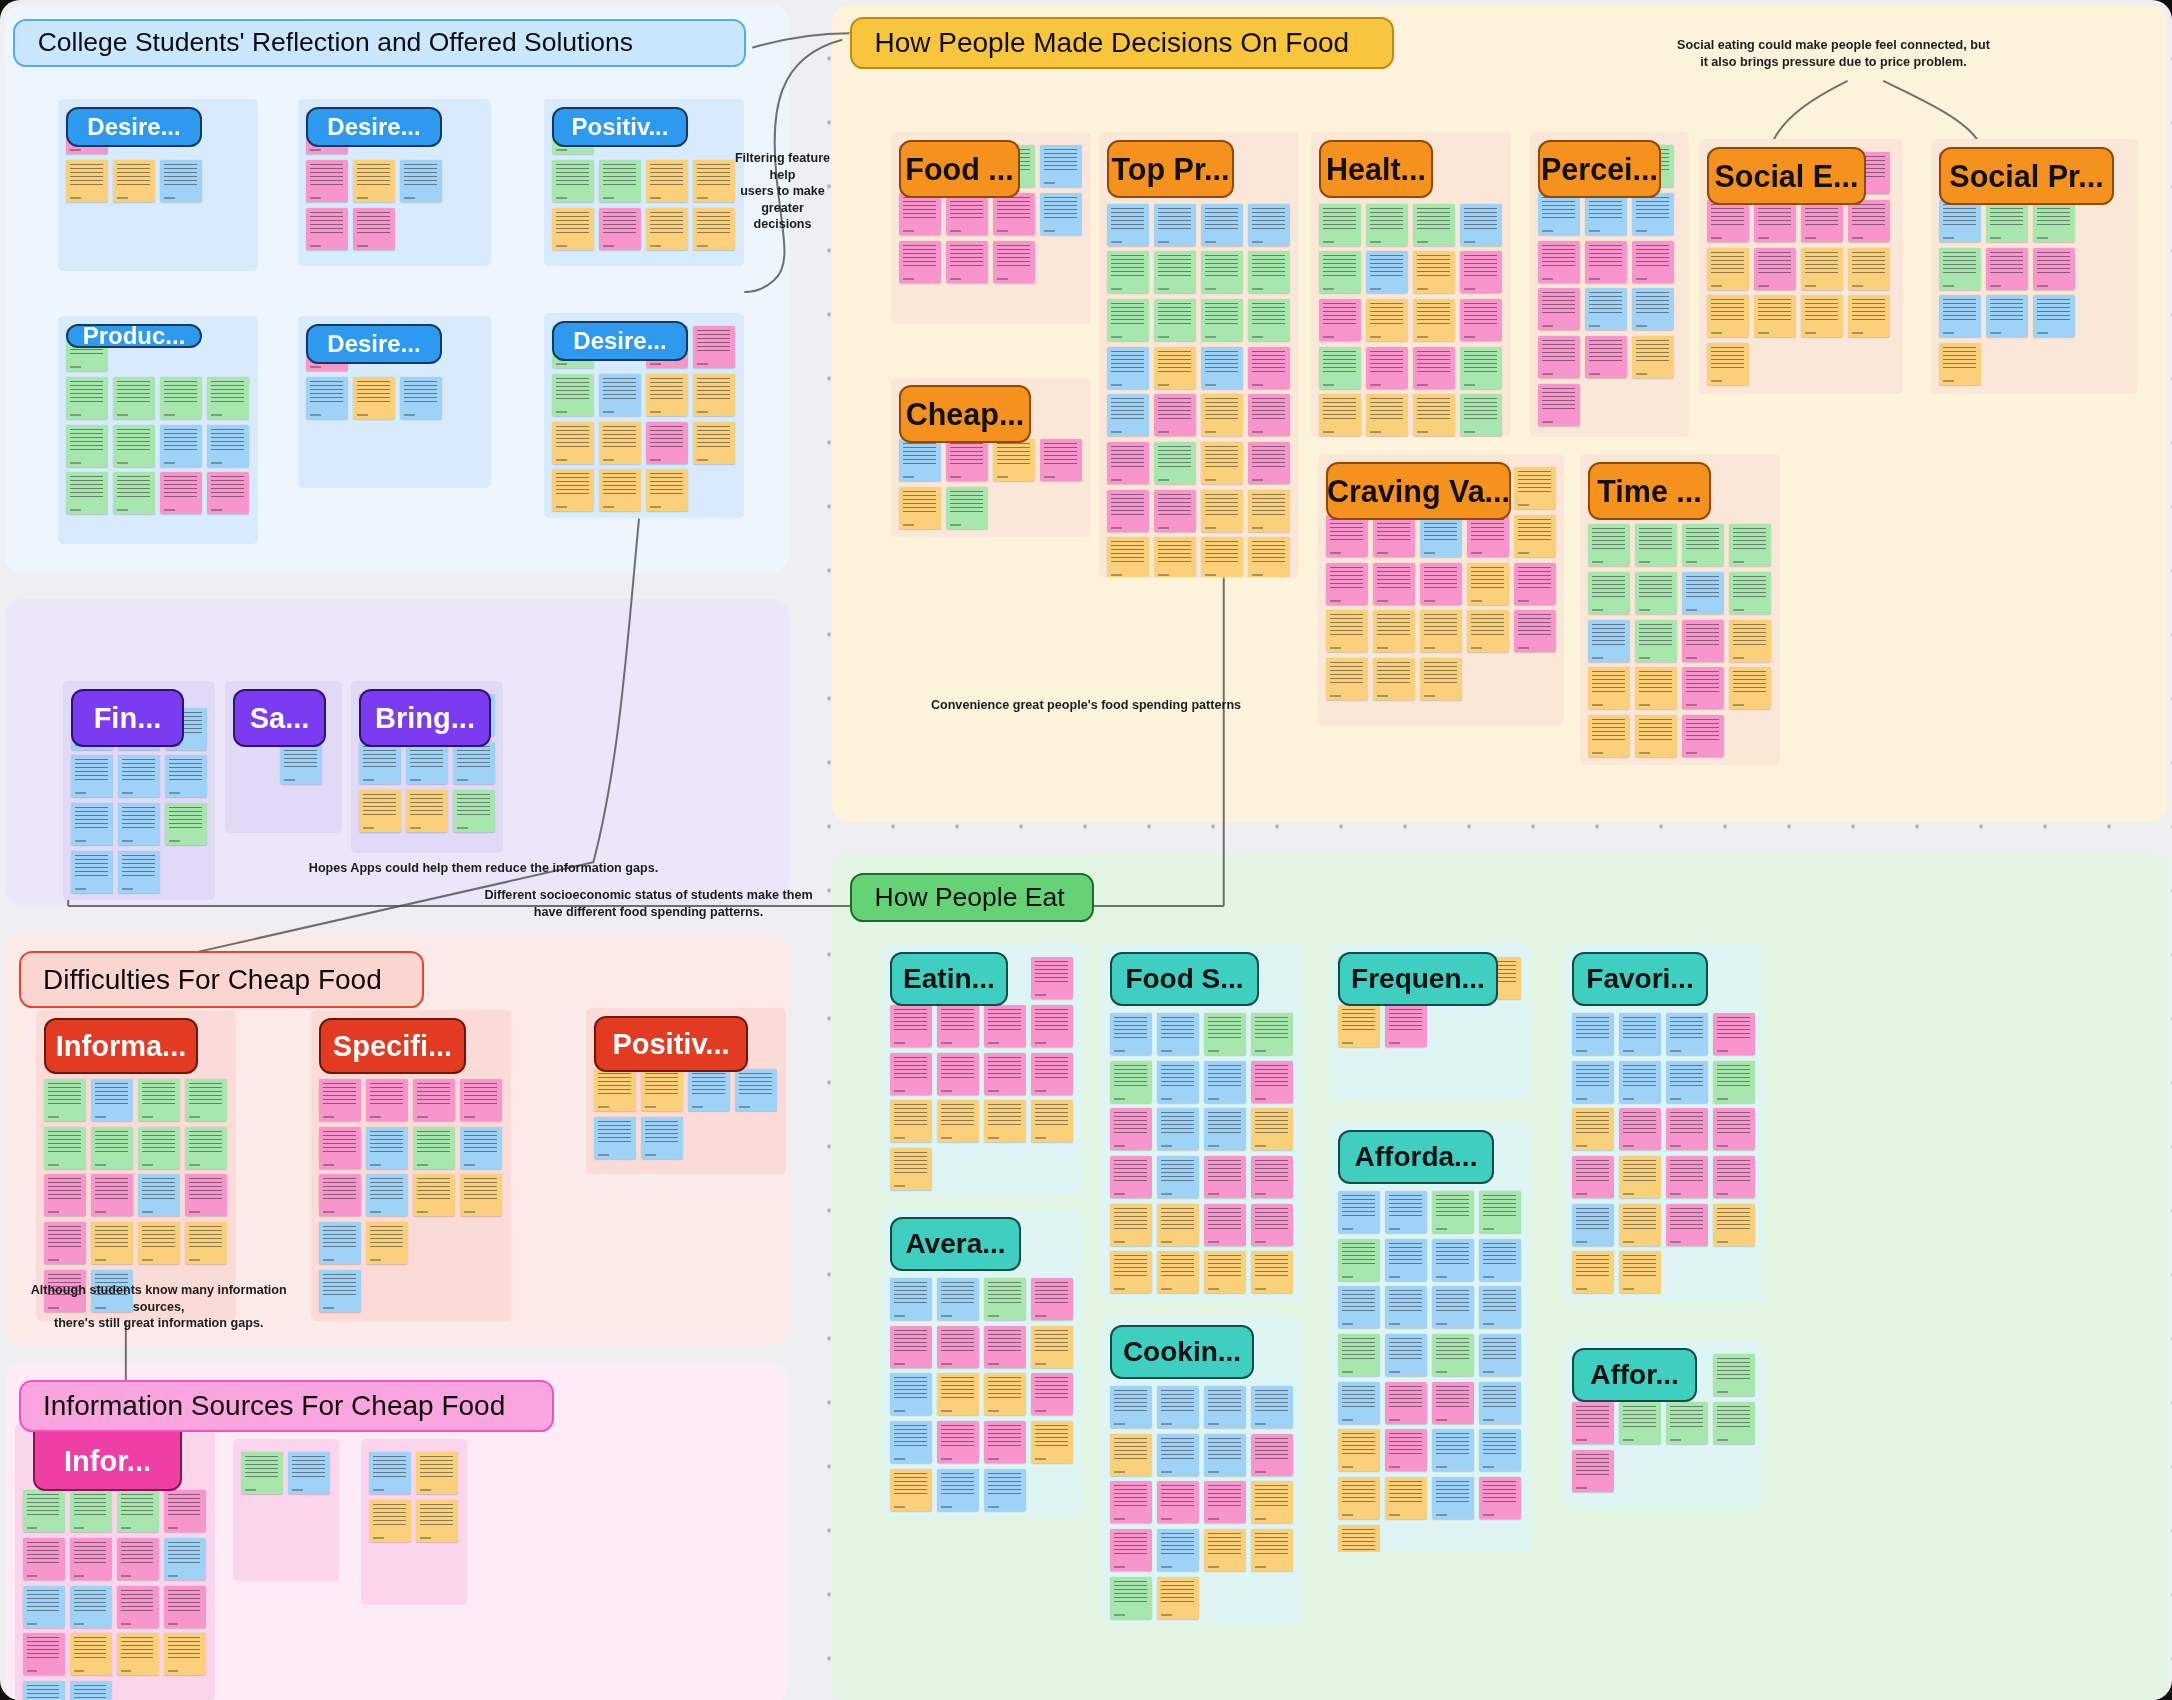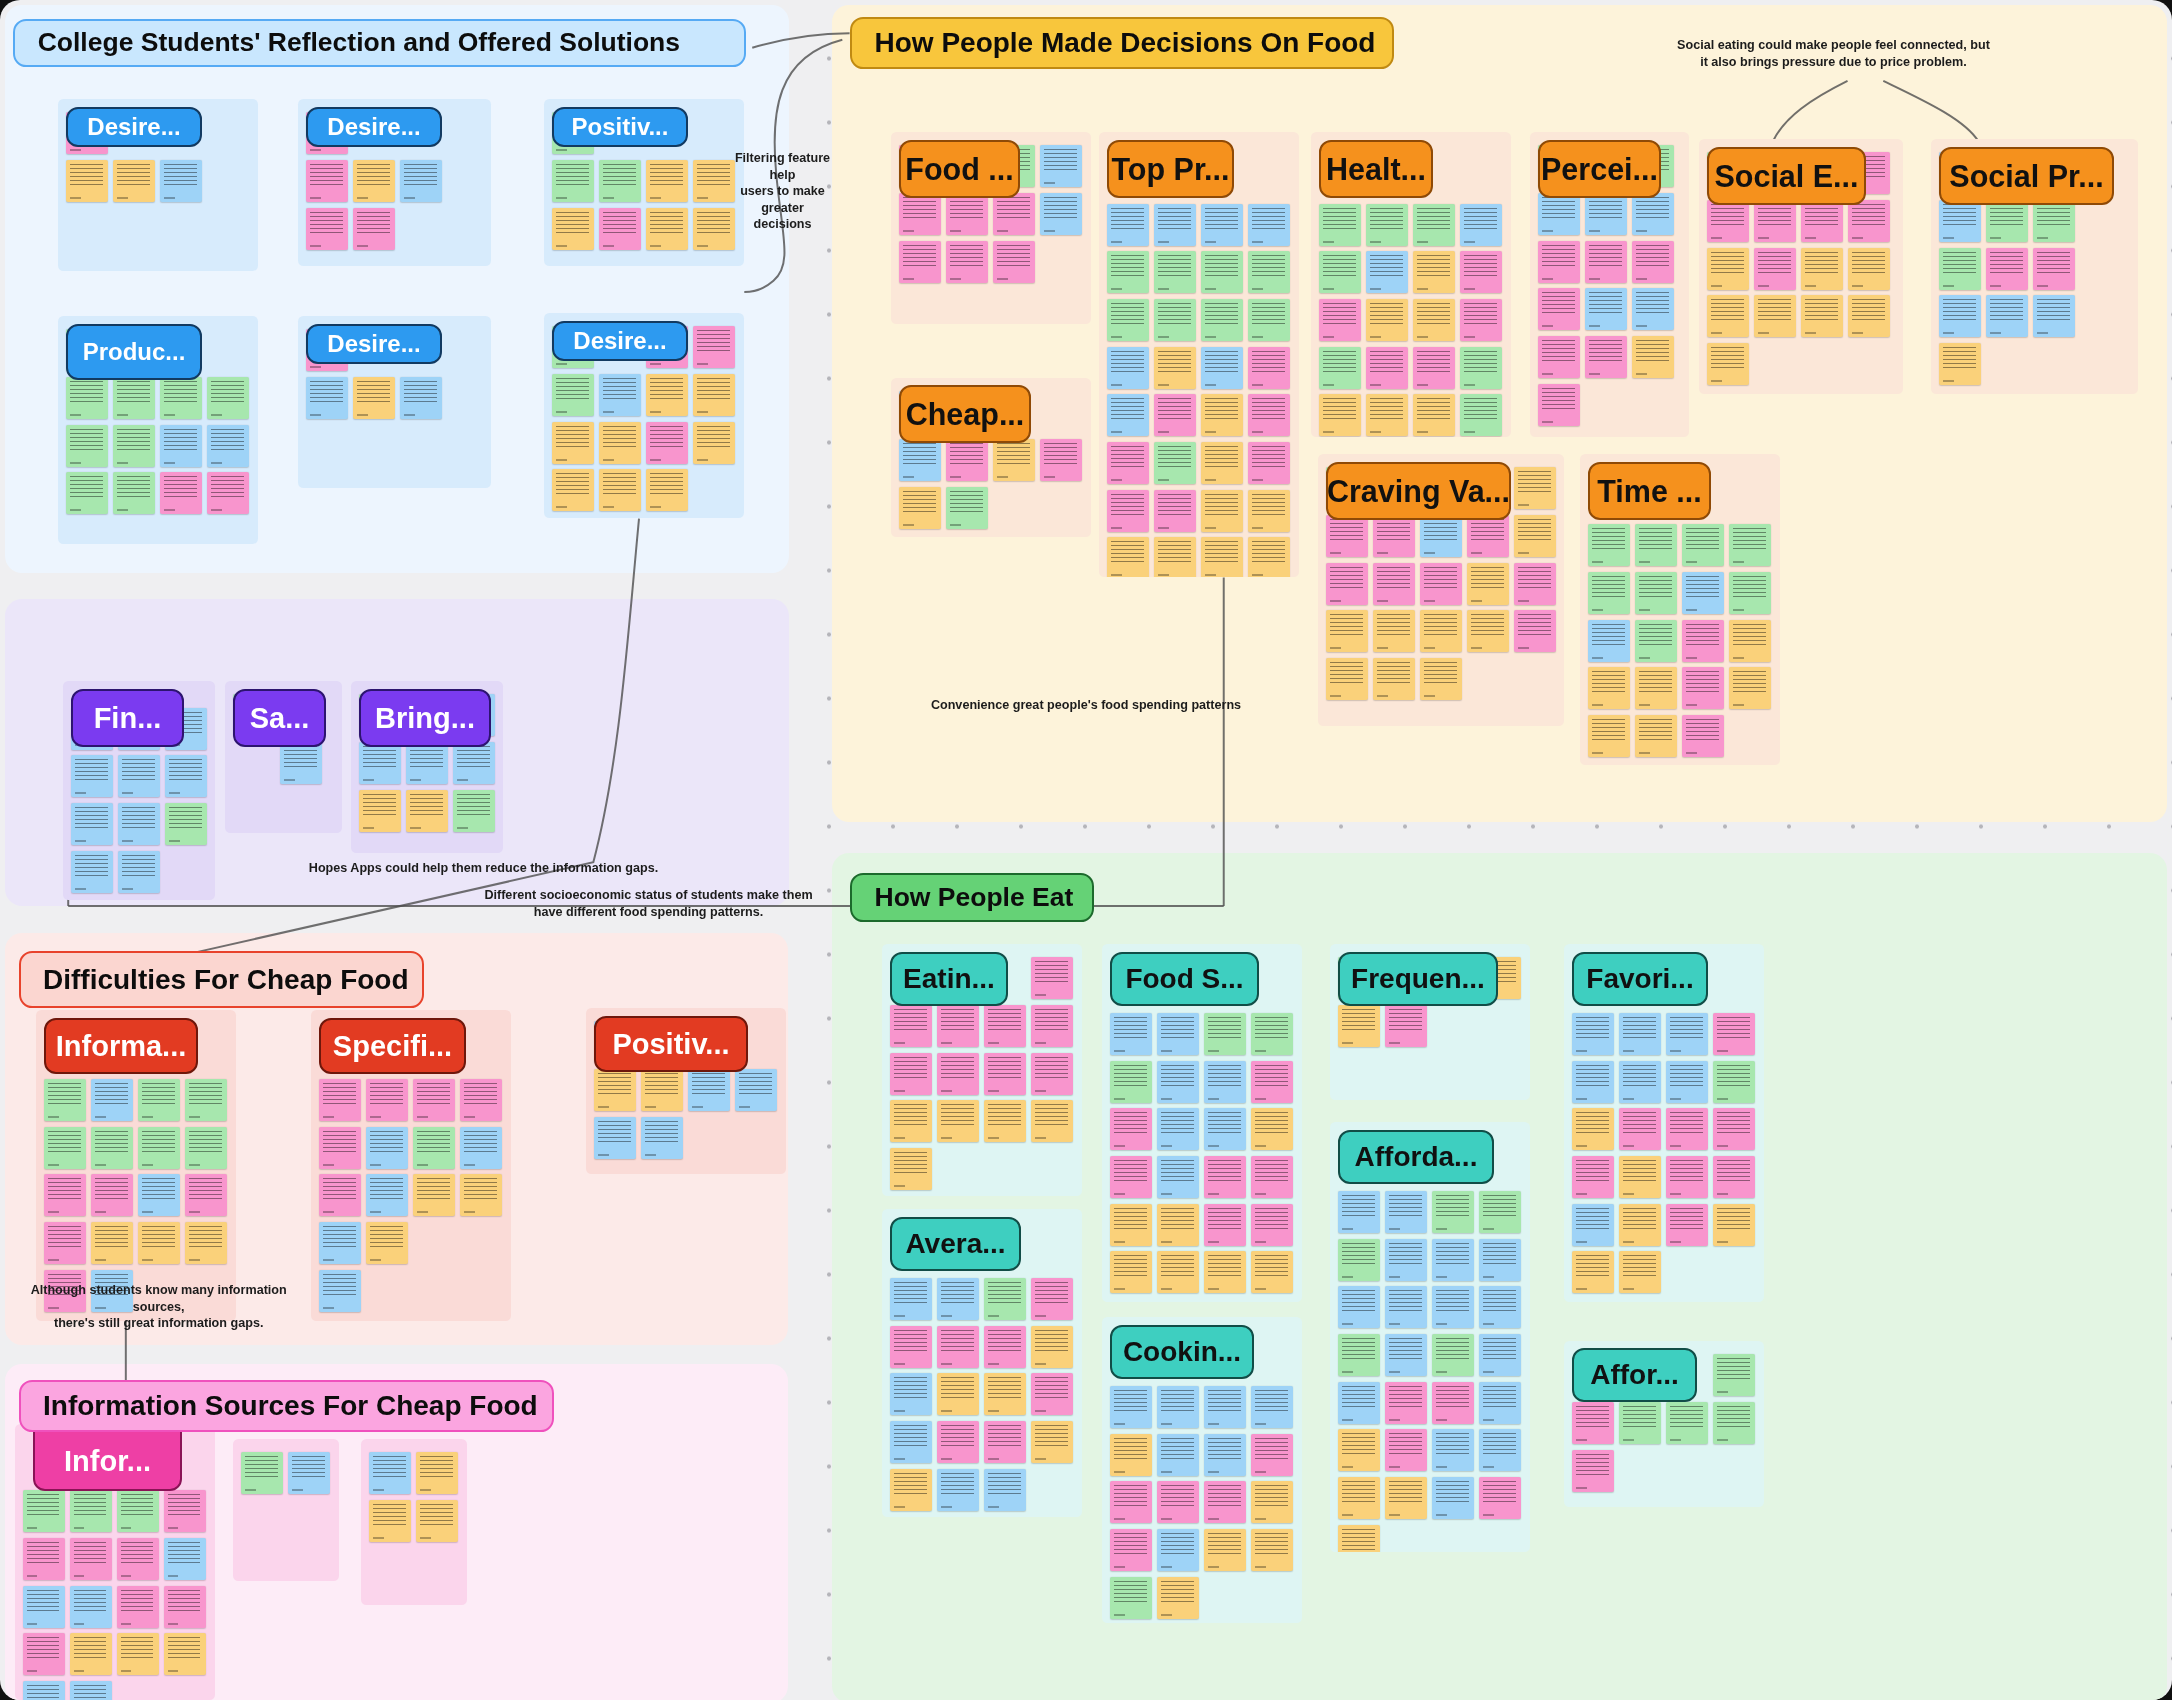--- a/index.html
+++ b/index.html
@@ -1,21 +1,21 @@
 <!DOCTYPE html>
 <html style="font-size:10.6px"><head>
 <meta charset="utf-8">
 <style>
   html,body{margin:0;padding:0;background:#101010;}
   body{font-family:"Liberation Sans", sans-serif;}
   #app{position:relative;width:2172px;height:1700px;background:#efeff1;border-radius:20px;overflow:hidden;
        background-image:radial-gradient(circle,#b5b5ba 1.7px,transparent 2.3px);background-size:64px 64px;background-position:29px 26.5px;}
   .section{position:absolute;border-radius:17px;}
   .title-pill{position:absolute;display:flex;align-items:center;padding:0 22.5px;box-sizing:border-box;
-       border-radius:13.2px;font-weight:700;color:#0d0d0d;white-space:nowrap;overflow:hidden;z-index:30;}
+       border-radius:13.2px;font-weight:400;color:#0d0d0d;white-space:nowrap;overflow:hidden;z-index:30;}
   .group-panel{position:absolute;border-radius:5.3px;overflow:hidden;z-index:10;}
   .group-pill{position:absolute;display:flex;align-items:center;justify-content:center;box-sizing:border-box;
        border-radius:12px;font-weight:700;white-space:nowrap;overflow:hidden;z-index:20;}
   .group-pill.bottom{align-items:flex-end;padding-bottom:10.6px;}
   .sticky{position:absolute;width:42px;height:42px;border-radius:2px;box-shadow:0 0.7px 1.3px rgba(0,0,0,0.18);}
   .sticky::before{content:"";position:absolute;left:4px;right:5.3px;top:4px;height:22.5px;
        background:repeating-linear-gradient(to bottom, rgba(0,0,0,0.42) 0 1.1px, transparent 1.1px 4px);}
   .sticky::after{content:"";position:absolute;left:4px;bottom:3.3px;width:10.6px;height:2px;background:rgba(0,0,0,0.30);}
   .sticky.pink{background:#f895cd;}
   .sticky.yellow{background:#fad17a;}
@@ -82,21 +82,21 @@
       <div class="sticky green" style="left: 149px; top: 61px;"></div>
       <div class="sticky green" style="left: 8px; top: 109px;"></div>
       <div class="sticky green" style="left: 55px; top: 109px;"></div>
       <div class="sticky blue" style="left: 102px; top: 109px;"></div>
       <div class="sticky blue" style="left: 149px; top: 109px;"></div>
       <div class="sticky green" style="left: 8px; top: 156px;"></div>
       <div class="sticky green" style="left: 55px; top: 156px;"></div>
       <div class="sticky pink" style="left: 102px; top: 156px;"></div>
       <div class="sticky pink" style="left: 149px; top: 156px;"></div>
     </div>
-    <div class="group-pill" style="left: 66px; top: 324px; width: 136px; height: 56px; background: rgb(45, 154, 240); border: 2.6px solid rgb(18, 58, 97); color: rgb(255, 255, 255); font-size: 24px;">Produc...</div>
+    <div class="group-pill" style="left: 66px; top: 324px; width: 136px; height: 24px; background: rgb(45, 154, 240); border: 2.6px solid rgb(18, 58, 97); color: rgb(255, 255, 255); font-size: 24px;">Produc...</div>
     <div class="group-panel" style="left: 298px; top: 316px; width: 193px; height: 172px; background: rgb(215, 235, 252);">
       <div class="sticky pink" style="left: 8px; top: 13.2px;"></div>
       <div class="sticky blue" style="left: 8px; top: 61px;"></div>
       <div class="sticky yellow" style="left: 55px; top: 61px;"></div>
       <div class="sticky blue" style="left: 102px; top: 61px;"></div>
     </div>
     <div class="group-pill" style="left: 306px; top: 324px; width: 136px; height: 40px; background: rgb(45, 154, 240); border: 2.6px solid rgb(18, 58, 97); color: rgb(255, 255, 255); font-size: 24px;">Desire...</div>
     <div class="group-panel" style="left: 544px; top: 313px; width: 200px; height: 205px; background: rgb(215, 235, 252);">
       <div class="sticky green" style="left: 8px; top: 13.2px;"></div>
       <div class="sticky pink" style="left: 102px; top: 13.2px;"></div>

